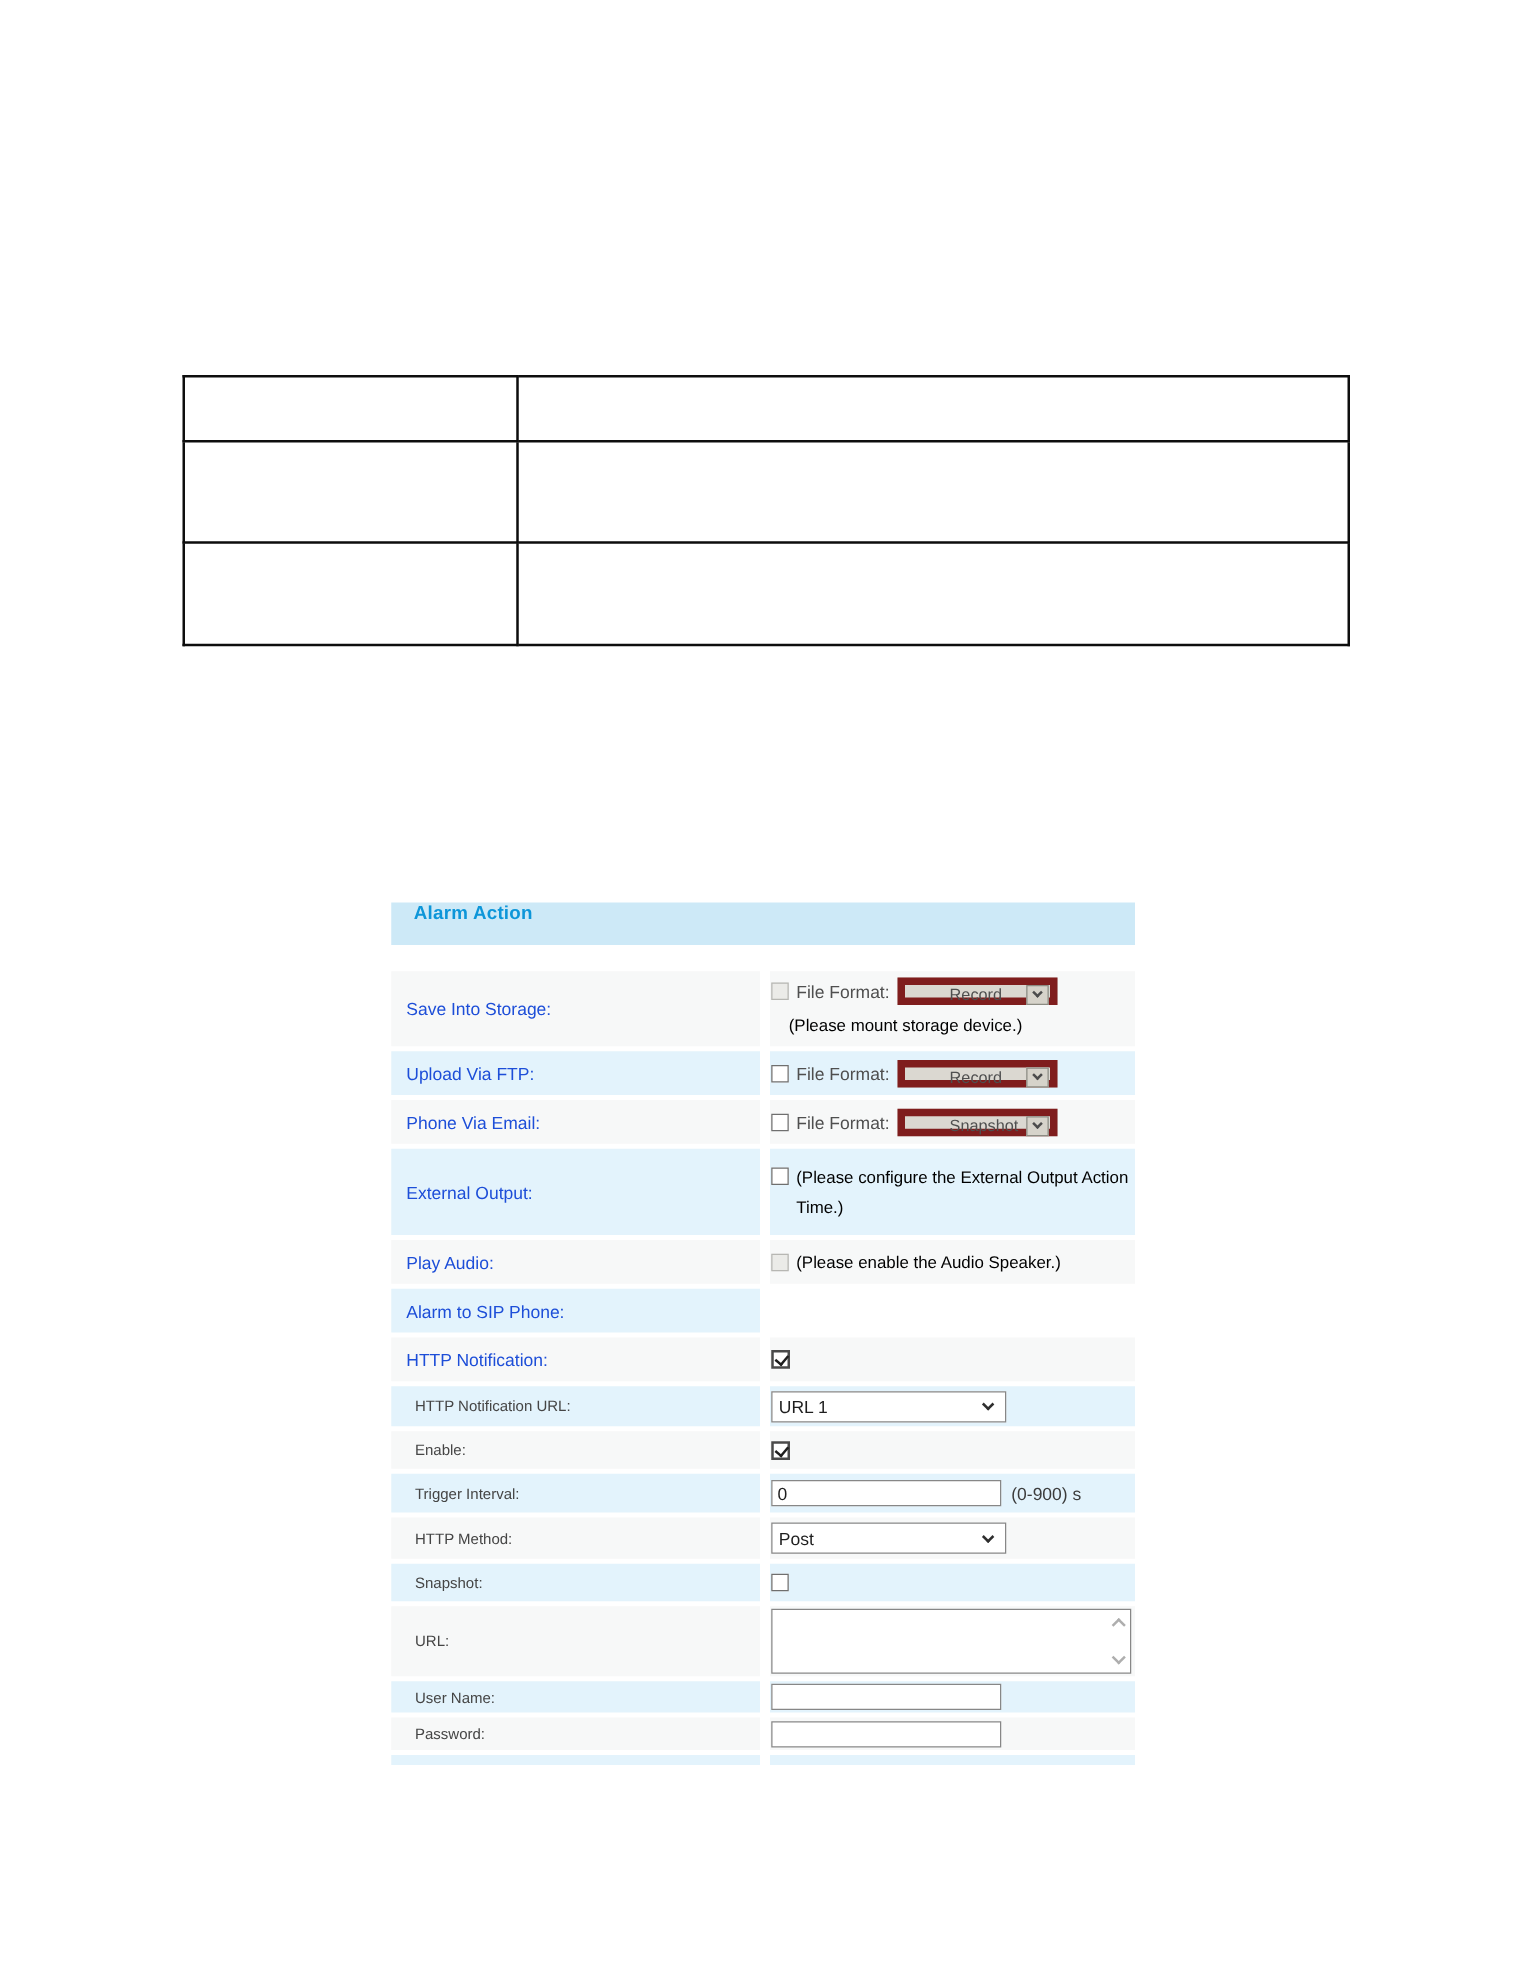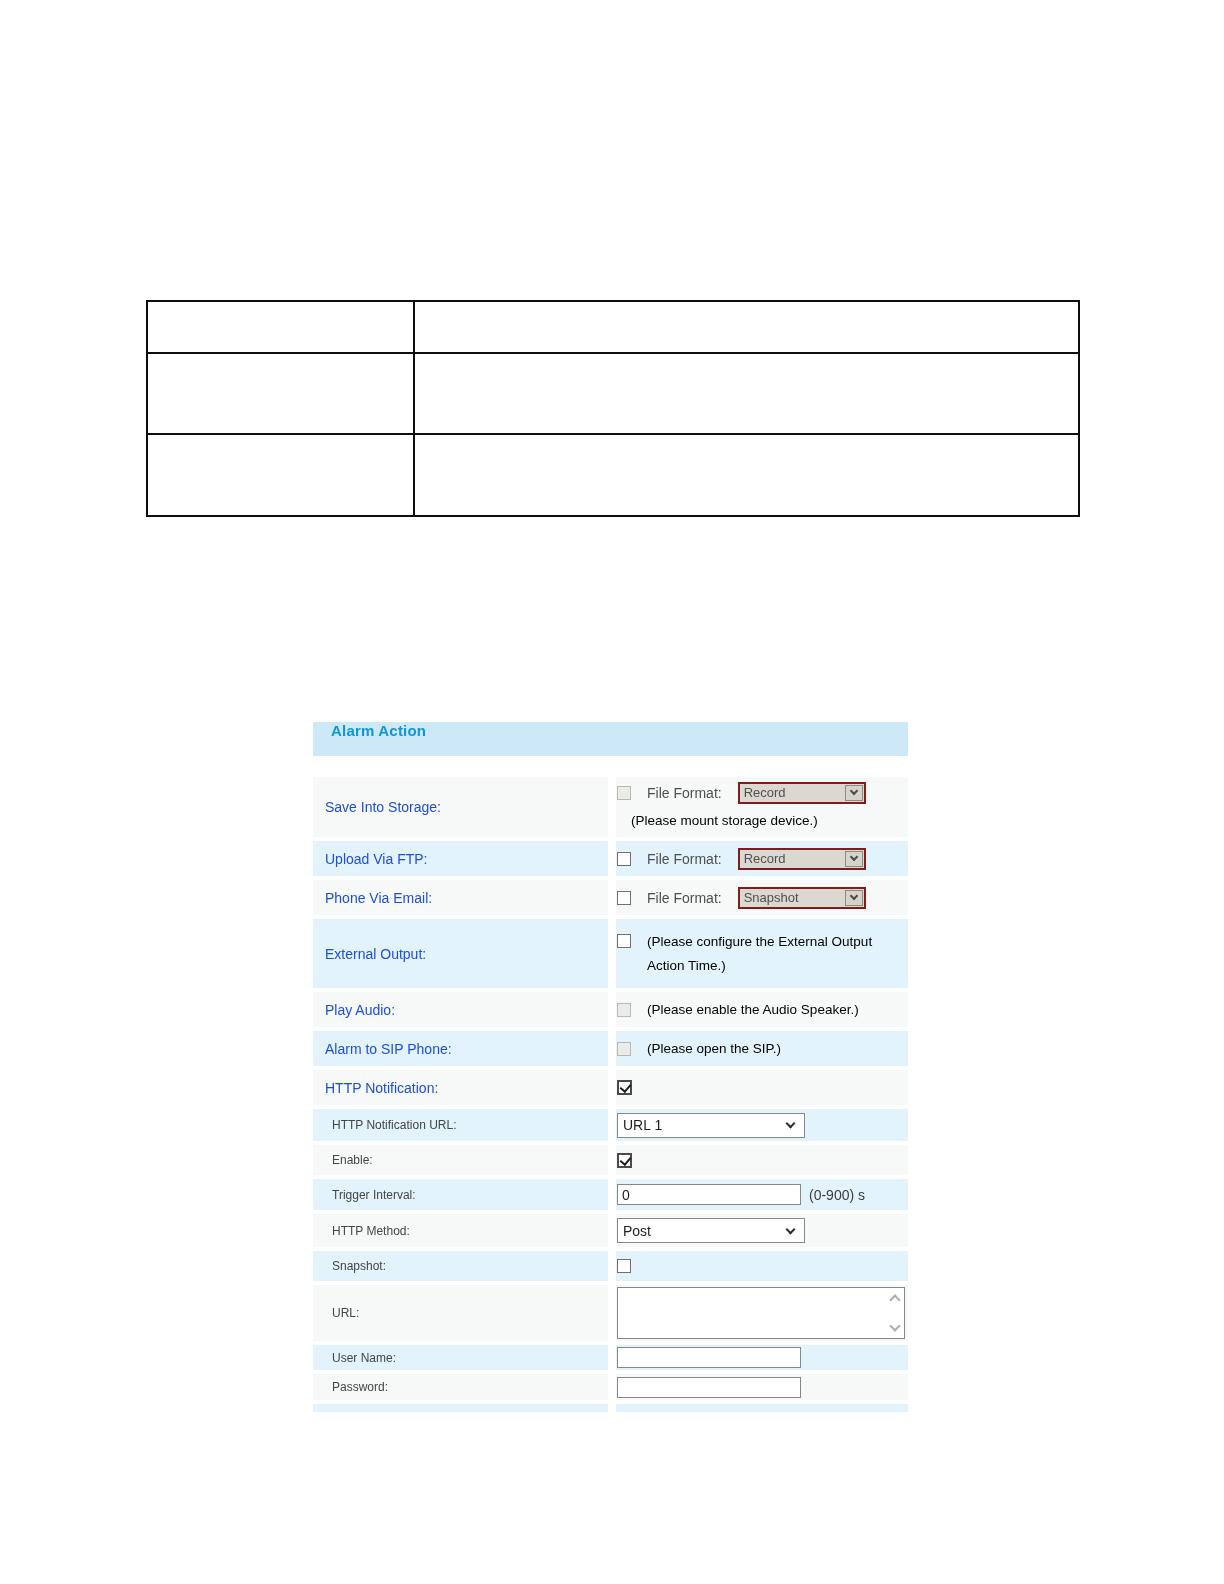--- a/index.html
+++ b/index.html
@@ -22,36 +22,36 @@
   .p-title { color:#0d96d9; font-weight:bold; font-size:15px; letter-spacing:.2px; }
 
   .row { display:flex; column-gap:8px; margin-bottom:4px; }
   .row .cell { display:flex; align-items:center; }
   .row.blue .cell { background:#e3f3fc; }
   .row.gray .cell { background:#f7f8f8; }
   .label-cell { width:295px; flex:none; padding-left:12px; font-size:14px; color:#1d4ed8; }
   .row.sub .label-cell { padding-left:19px; font-size:12px; color:#454545; }
   .content-cell { flex:1; padding-left:1px; }
   .content-col { flex-direction:column; align-items:flex-start !important; justify-content:center; row-gap:5px; }
-  .hline { display:flex; align-items:center; column-gap:16px; width:100%; }
+  .hline { display:flex; align-items:center; column-gap:6px; width:100%; }
   .hline.top { align-items:flex-start; }.h60{height:60px}.h35{height:35px}.h57{height:69px}
   .h32{height:32px}.h30{height:30px}.h31{height:31px}.h33{height:33px}
   .h56{height:56px}.h25{height:25px}.h26{height:26px}.h8{height:8px}
 
   
   .cb { width:14px; height:14px; background:#fff; border:1px solid #6f6f6f; flex:none; }
   .cb.disabled { background:#ebebe8; border-color:#b7b7b3; }
   .cb.checked { width:15px; height:15px; border:2px solid #4a4a4a; position:relative; background:#fff; }
   .cb.checked::after { content:""; position:absolute; left:3px; top:0; width:5px; height:8px;
     border-right:2px solid #1d1d1d; border-bottom:2px solid #1d1d1d; transform:rotate(40deg); }
   .cb.top { margin-top:4px; }
 
   
-  .select-classic { display:inline-flex; align-items:center; width:128px; height:22px;
-    background:#dbd8d1; border:2px solid #7f1d1d; flex:none; }
+  .select-classic { display:inline-flex; align-items:flex-start; width:128px; height:22px;
+    background:#dbd8d1; border:6px solid #7f1d1d; flex:none;padding-left:32px; }
   .select-classic .sel-text { font-size:13px; color:#4f4f4f; padding-left:4px; flex:1;
     white-space:nowrap; overflow:hidden; }
   .sel-btn { width:18px; height:16px; margin-right:1px; border:1px solid #8b8b82;
     background:#d6d3ca; display:flex; align-items:center; justify-content:center; flex:none; }
   .chev { width:6px; height:6px; border-right:2px solid #4c4c4c; border-bottom:2px solid #4c4c4c;
     transform:rotate(45deg); margin-top:-3px; }
 
   
   .select-modern { display:inline-flex; align-items:center; justify-content:space-between;
     width:188px; height:25px; background:#fff; border:1px solid #878787; flex:none; }
@@ -170,26 +170,20 @@
       <div class="cell content-cell">
         <div class="hline">
           <span class="cb disabled"></span>
           <span class="note">(Please enable the Audio Speaker.)</span>
         </div>
       </div>
     </div>
 
     <div class="row blue h35">
       <div class="cell label-cell">Alarm to SIP Phone:</div>
-      <div class="cell content-cell">
-        <div class="hline">
-          <span class="cb disabled"></span>
-          <span class="note">(Please open the SIP.)</span>
-        </div>
-      </div>
     </div>
 
     <div class="row gray h35">
       <div class="cell label-cell">HTTP Notification:</div>
       <div class="cell content-cell">
         <span class="cb checked"></span>
       </div>
     </div>
 
     <div class="row blue sub h32">

